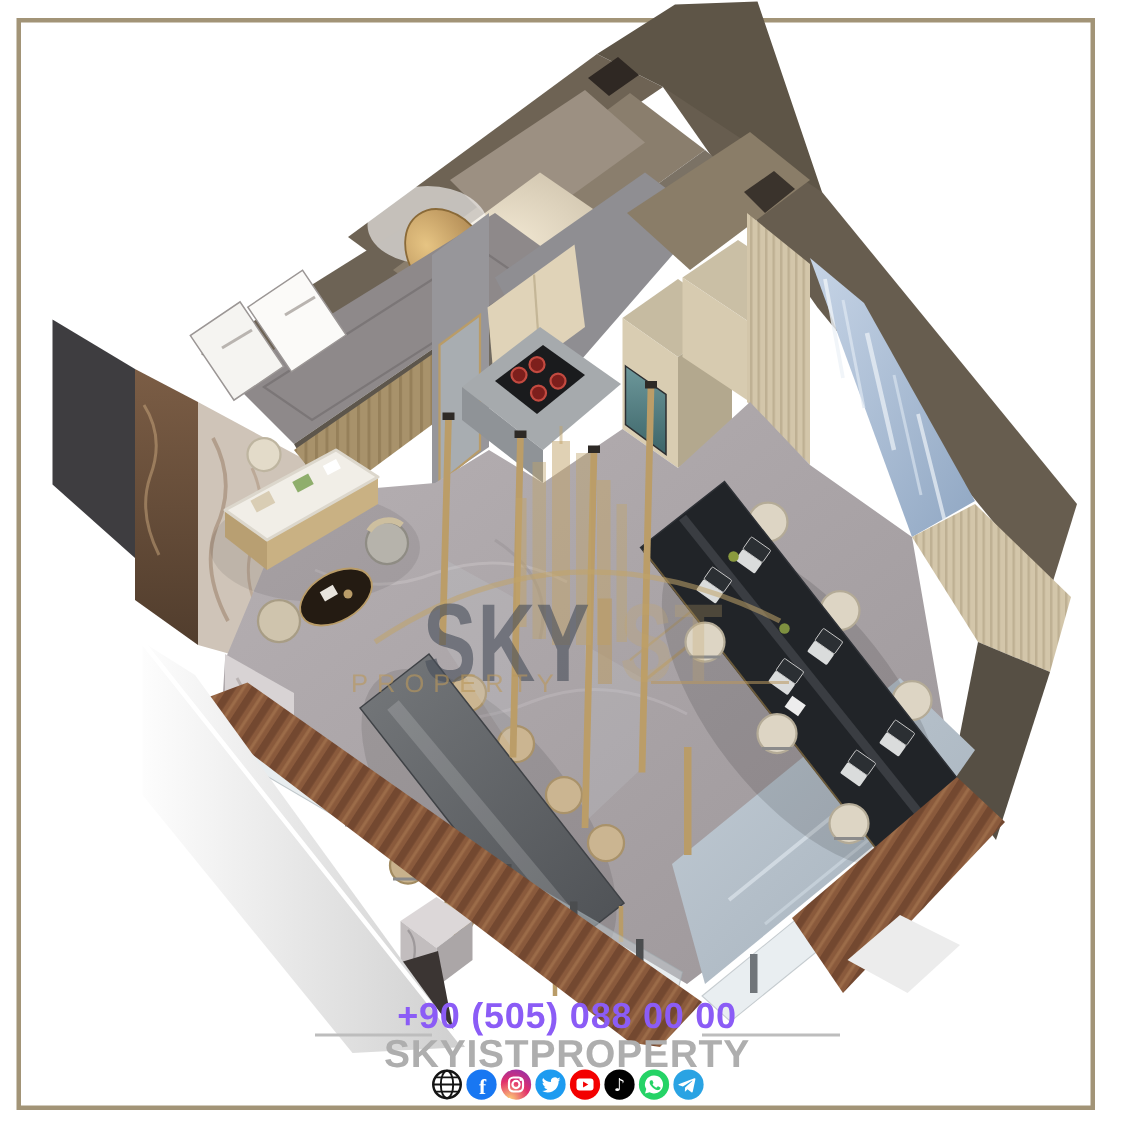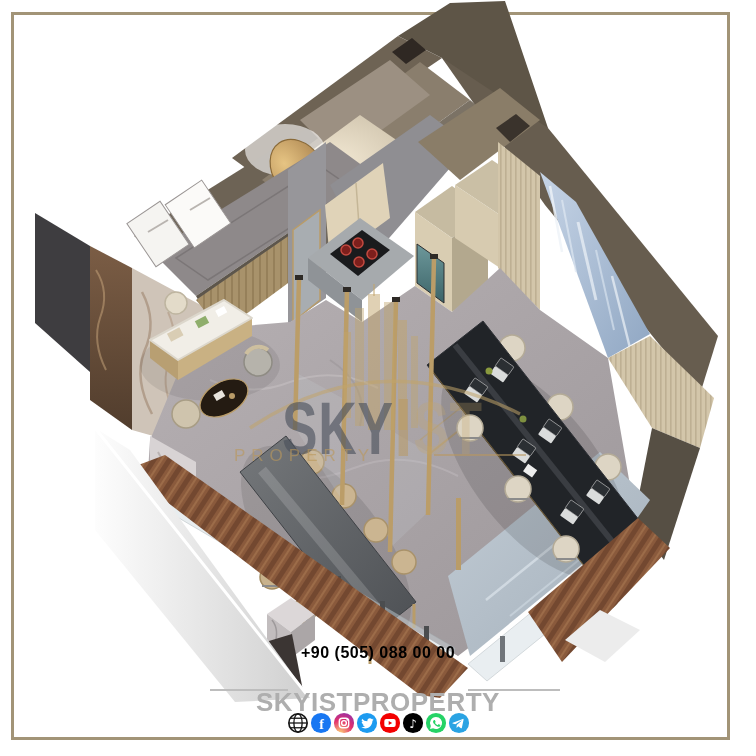--- a/index.html
+++ b/index.html
@@ -18,22 +18,22 @@
           margin:0 7px;vertical-align:-2px;}
   .wm-st{color:rgba(197,166,108,.27);}
   .wm-property{position:absolute;top:166px;width:100%;text-align:left;font-size:17px;
                letter-spacing:6px;padding-left:6px;color:rgba(186,152,92,.62);}
   .wm-goldline{position:absolute;top:174px;left:206px;width:92px;height:2px;background:rgba(186,152,92,.55);}
   
   .footer{position:absolute;left:0;top:0;width:756px;height:756px;z-index:3;pointer-events:none;}
   .f-line{position:absolute;height:2px;background:#bdbdbd;top:689px;}
   .f-line.left{left:210px;width:78px;}
   .f-line.right{left:468px;width:92px;}
-  .phone{position:absolute;top:644px;width:100%;text-align:center;font-size:16px;
-         font-weight:600;color:#000000;letter-spacing:.5px;}
+  .phone{position:absolute;top:664px;width:100%;text-align:center;font-size:24px;
+         font-weight:600;color:#8b5cf6;letter-spacing:.5px;}
   .brandname{position:absolute;top:687px;width:100%;text-align:center;font-size:26px;
          font-weight:600;color:#aeaeae;letter-spacing:.5px;}
   .socials{position:absolute;top:712px;width:100%;display:flex;justify-content:center;gap:1px;}
   .socials span{width:22px;height:22px;display:block;}
 </style>
 </head>
 <body>
 
 <div class="canvas">
 

